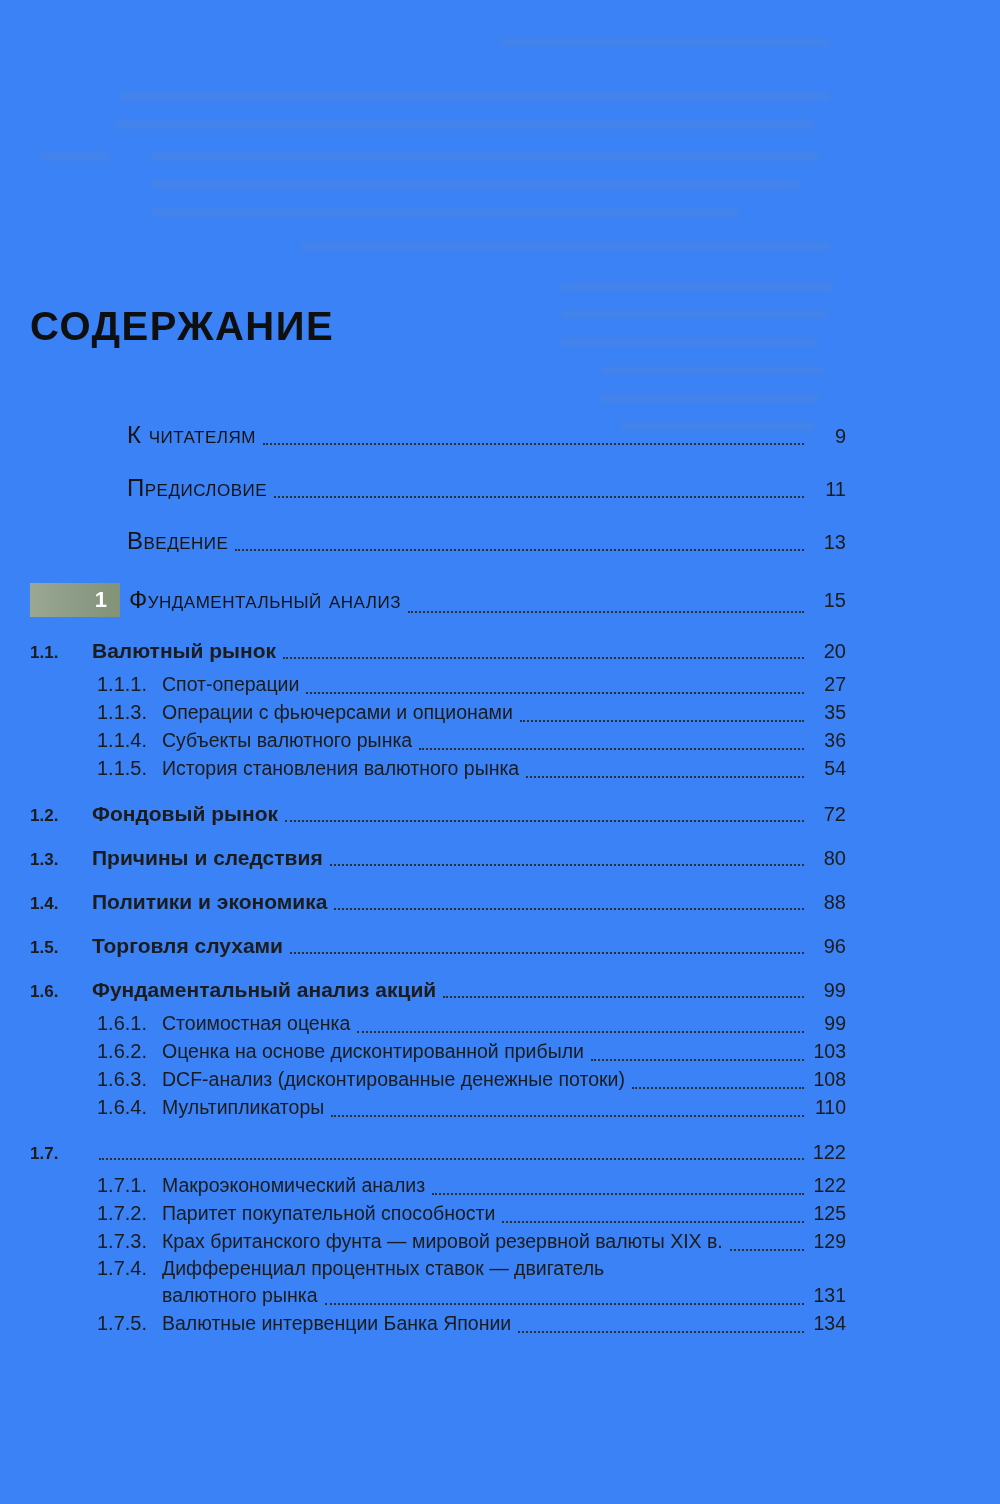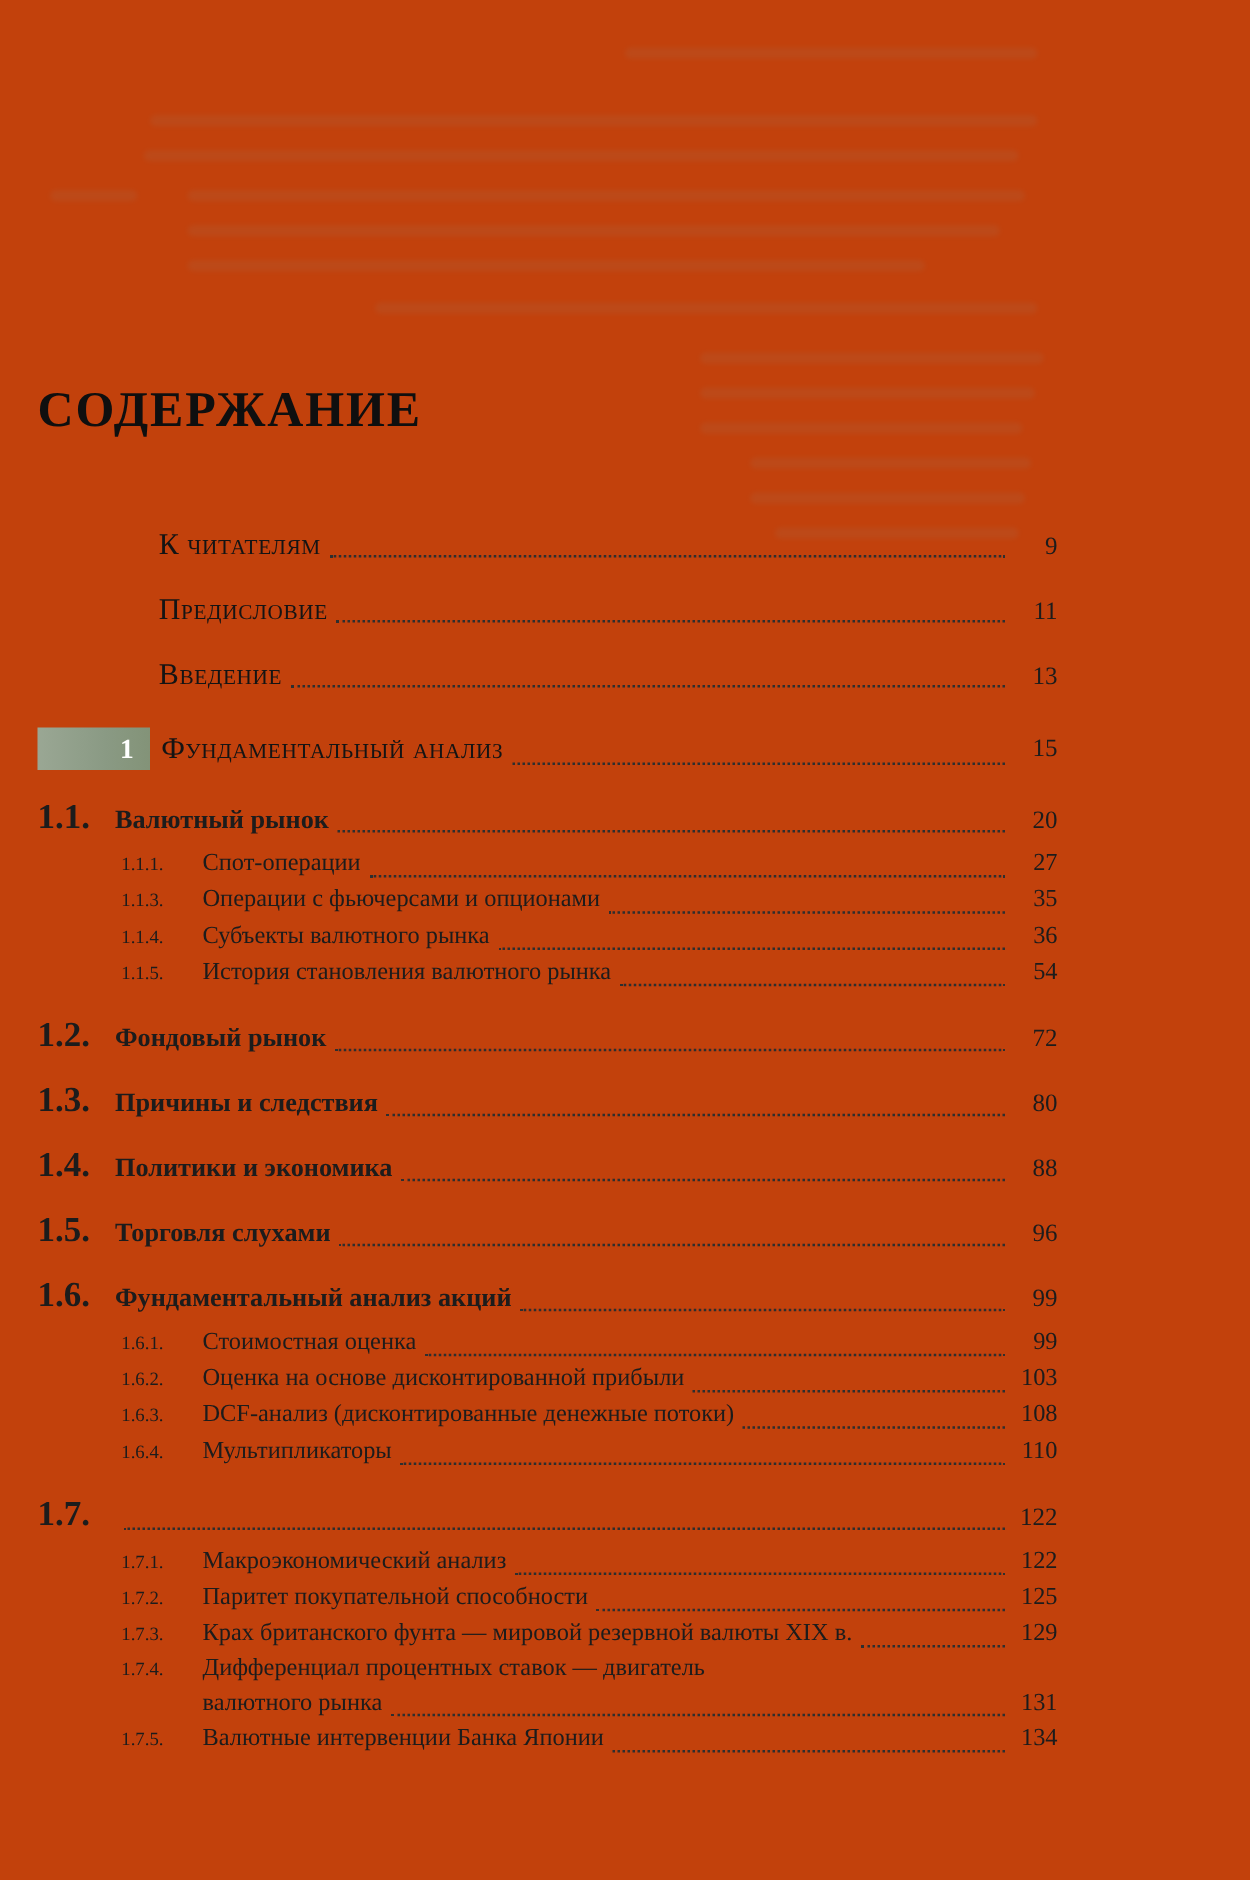--- a/index.html
+++ b/index.html
@@ -6,22 +6,21 @@
   html, body { background: #ffffff; }
   body {
     width: 1000px; height: 1504px;
     font-family: "Liberation Sans", "DejaVu Sans", sans-serif;
     color: #1c1c1c;
     position: relative;
     overflow: hidden;
   }
   .page {
     position: absolute; inset: 0;
-    background: #c2410c;
-    font-family: Liberation Serif, serif;
+    background: #3b82f6;
   }
   
   .bleed { position: absolute; left: 0; top: 0; width: 1000px; height: 460px; z-index: 0; }
   .bleed-line {
     position: absolute; height: 9px; border-radius: 5px;
     background: #8f9288; opacity: 0.10; filter: blur(2px);
   }
   .content {
     position: absolute; left: 30px; top: 0; width: 816px; z-index: 1;
   }
@@ -57,26 +56,26 @@
     padding-right: 13px;
   }
   .chapter-num { color: #ffffff; font-size: 22px; font-weight: bold; }
   .chapter-label {
     font-size: 24px; font-variant: small-caps; letter-spacing: 0.5px;
     margin-left: 9px; white-space: nowrap; color: #141414;
   }
   
   .section { margin-top: 20px; margin-bottom: 7px; }
   .sec-num {
-    flex: 0 0 62px; font-size: 28px; font-weight: bold; white-space: nowrap;
+    flex: 0 0 62px; font-size: 17px; font-weight: bold; white-space: nowrap;
   }
   .sec-label { font-size: 21px; font-weight: bold; white-space: nowrap; }
   
   .subrow { padding-left: 67px; line-height: 28px; }
-  .sub-num { flex: 0 0 65px; font-size: 15px; white-space: nowrap; }
+  .sub-num { flex: 0 0 65px; font-size: 20px; white-space: nowrap; }
   .sub-label { font-size: 19.5px; white-space: nowrap; }
   .subrow .pagenum { font-size: 19.5px; }
   .wrap-first { line-height: 26px; }
 </style>
 </head>
 <body>
 
 <div class="page">
 
   <div class="bleed">

